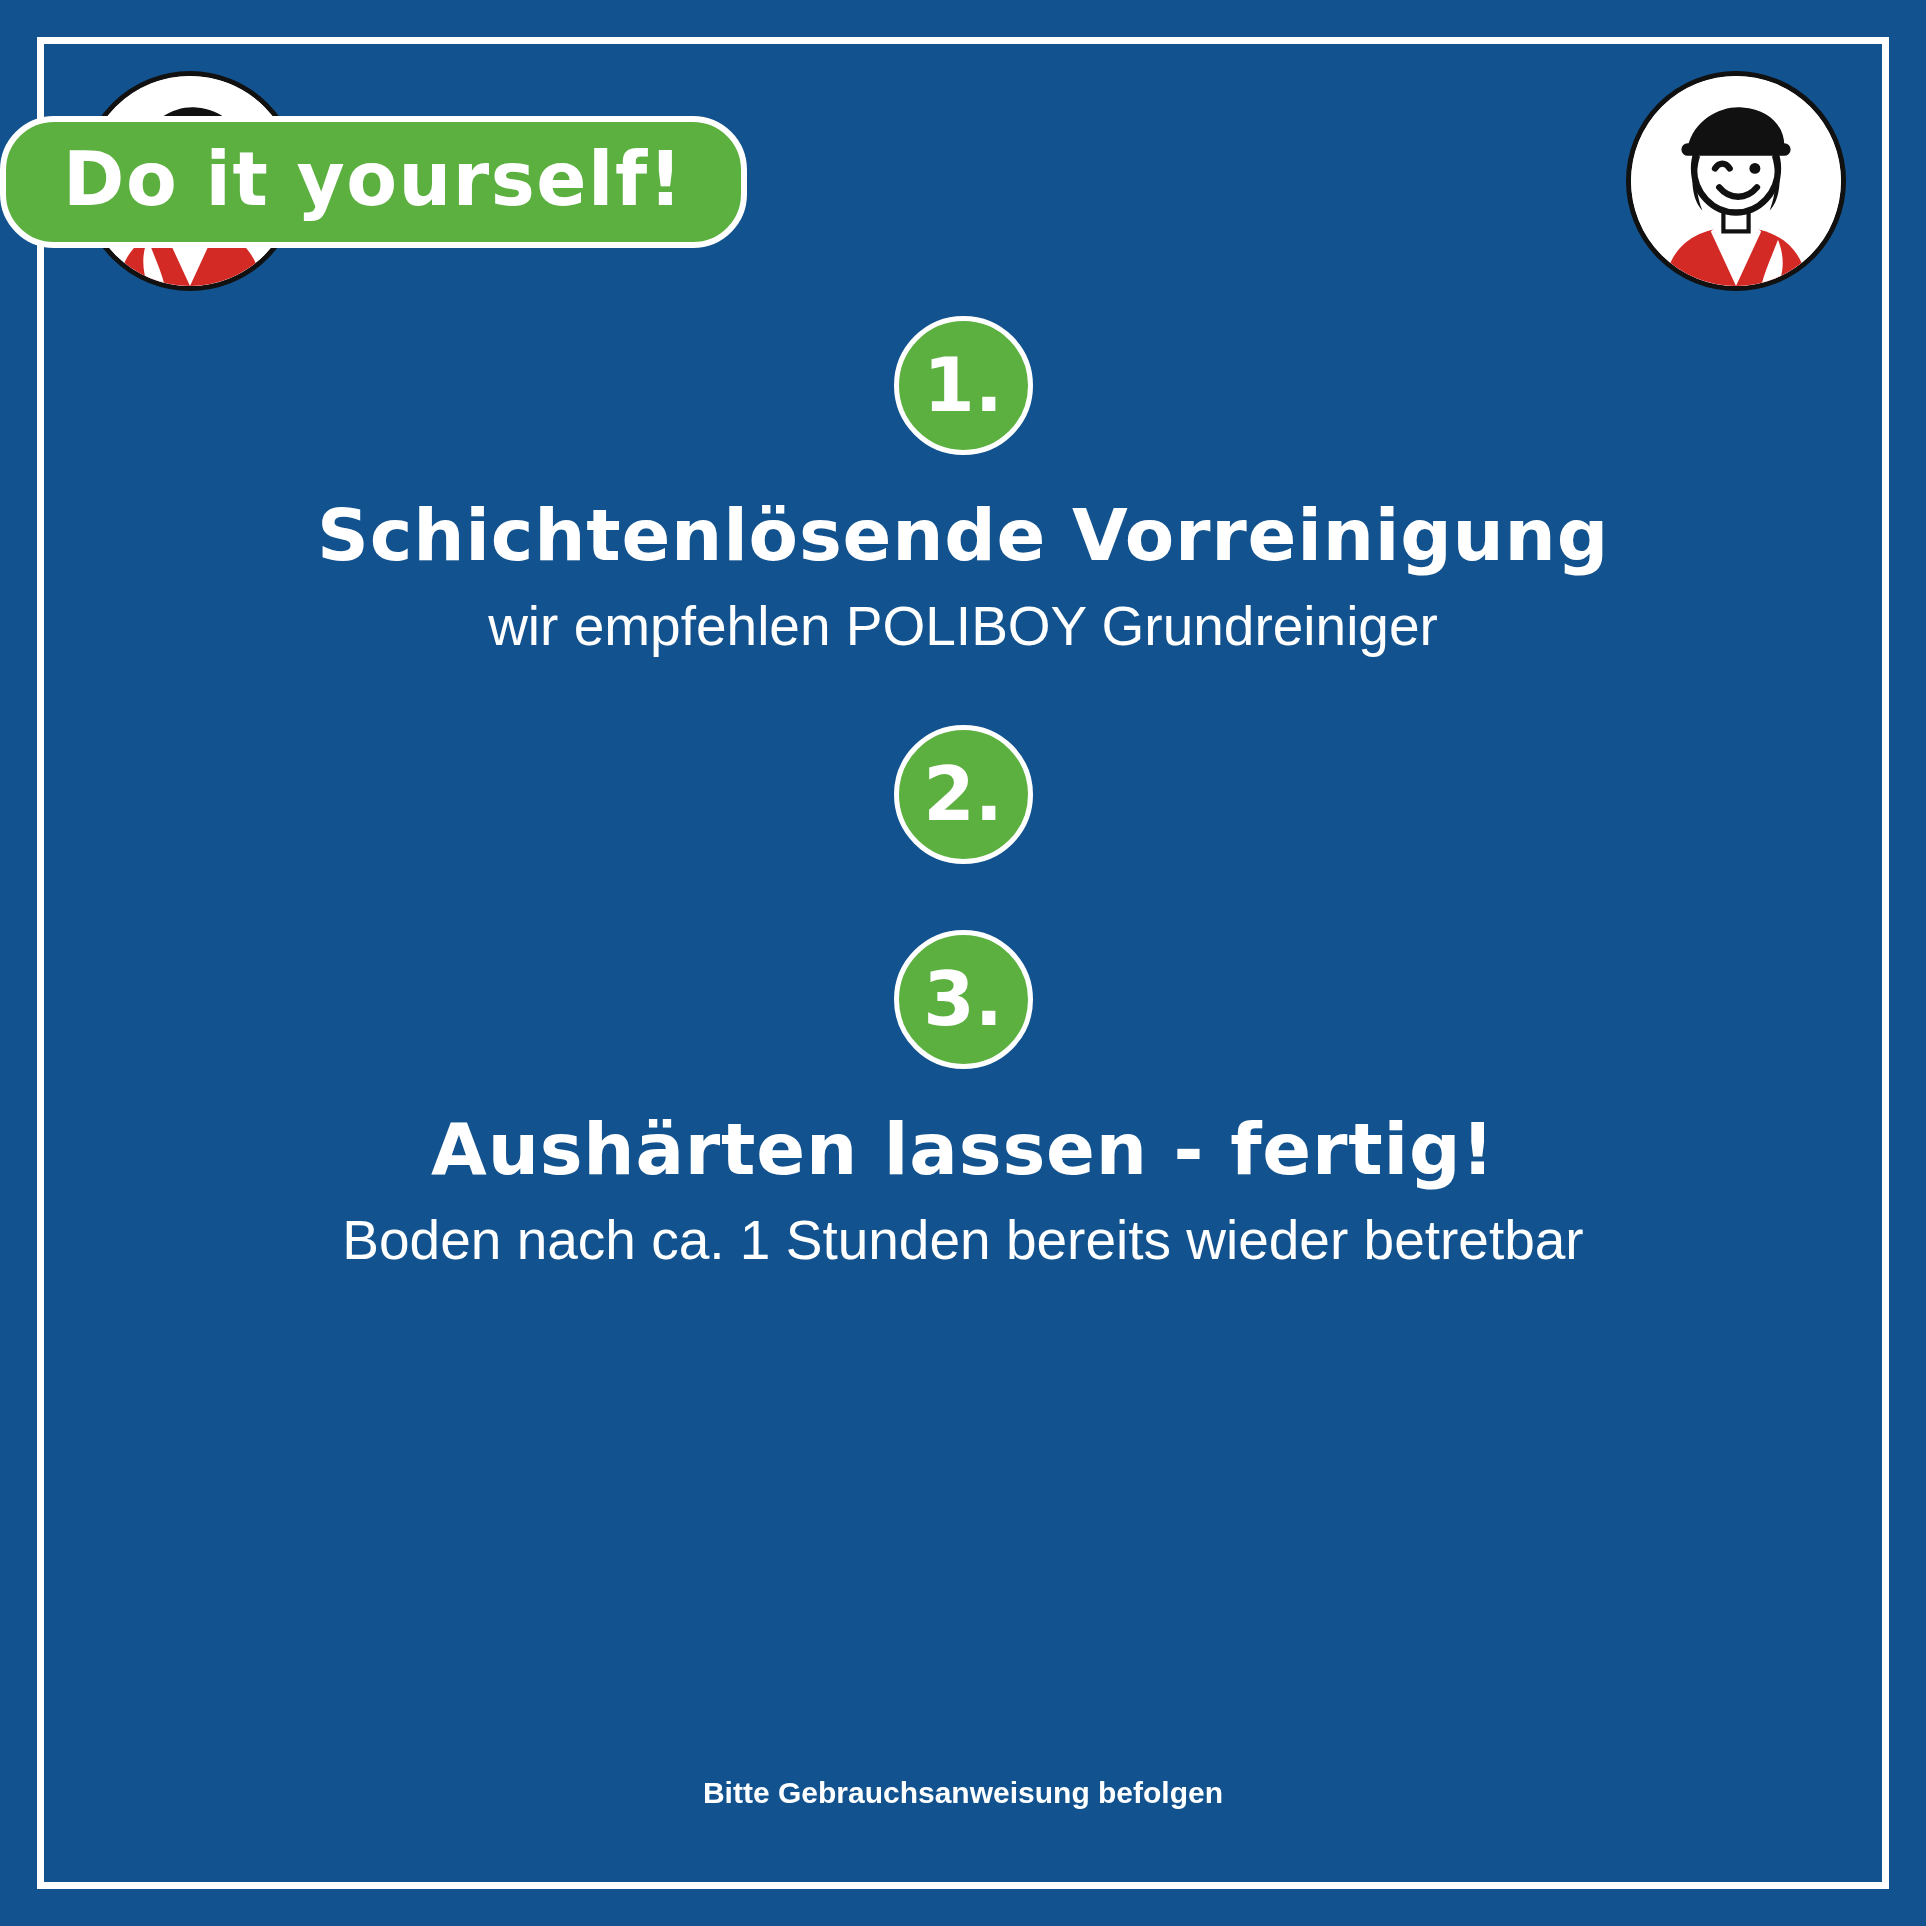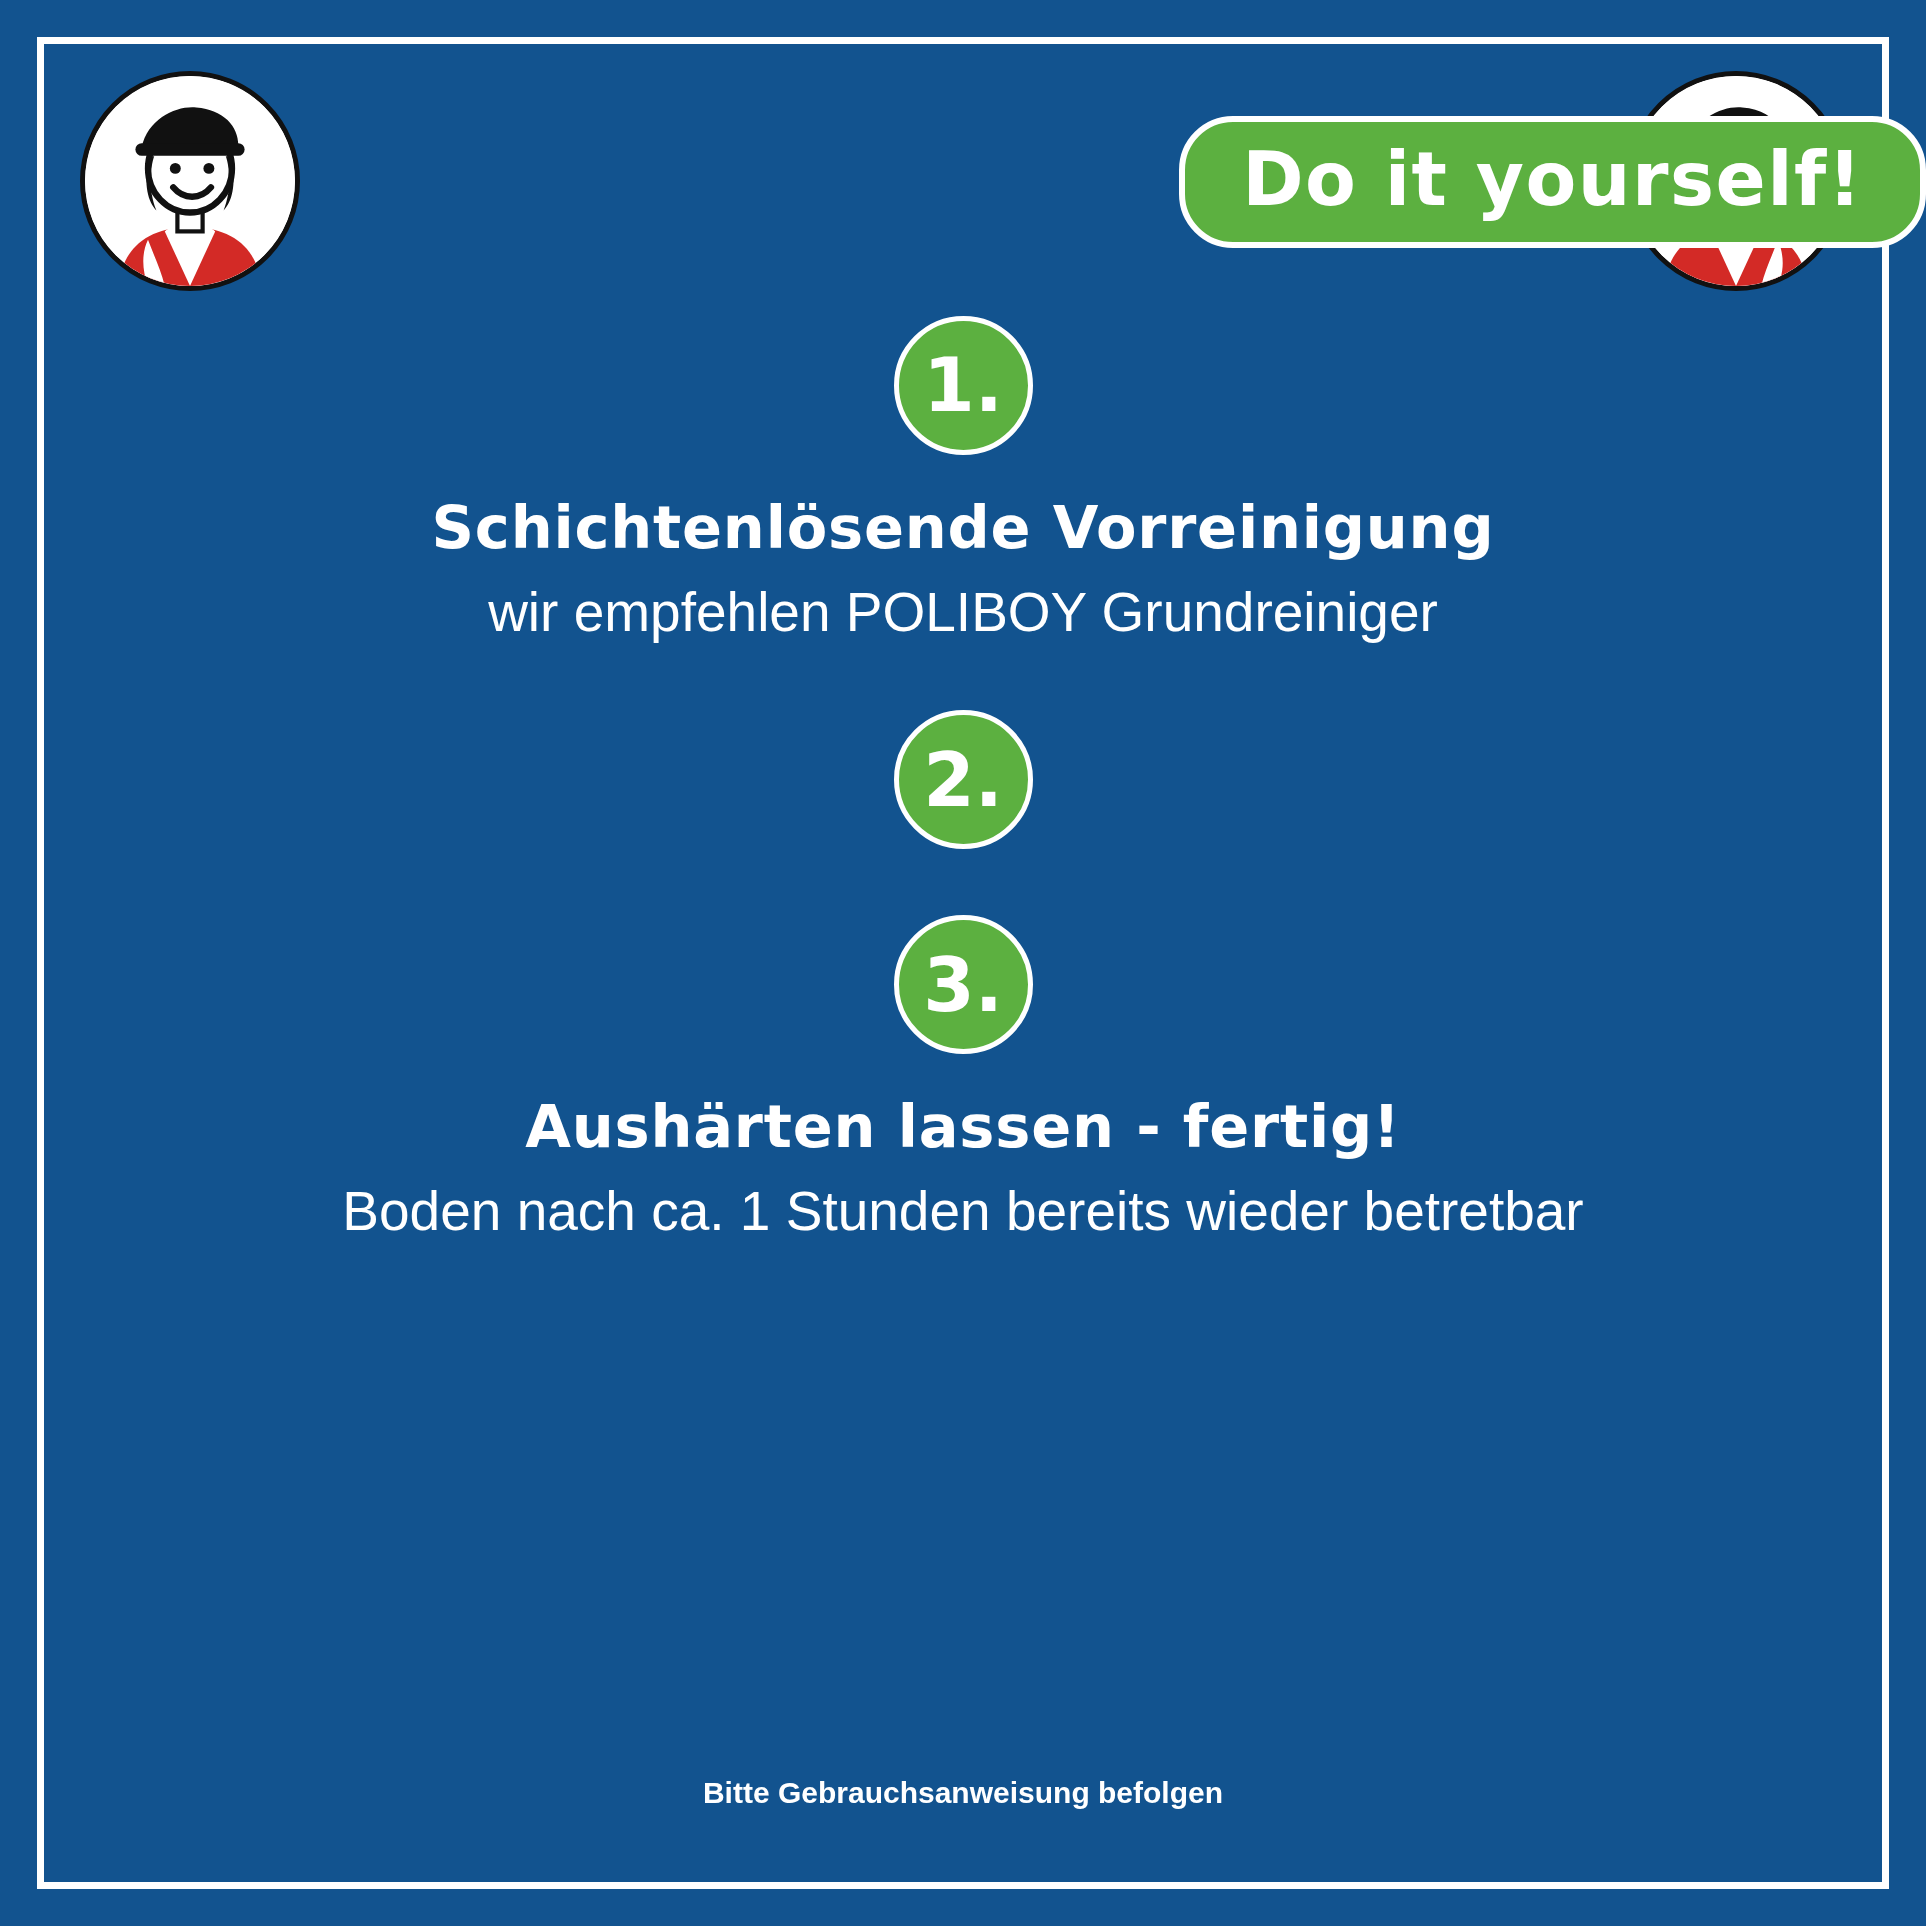--- a/index.html
+++ b/index.html
@@ -44,21 +44,21 @@
   .mascot-left  { left: 80px;  top: 71px; }
   .mascot-right { right: 80px; top: 71px; }
   .mascot svg { display: block; width: 100%; height: 100%; }
 
   
   .header-wrap {
     position: absolute;
     left: 0; right: 0;
     top: 116px;
     display: flex;
-    justify-content: flex-end;
+    justify-content: flex-start;
   }
   .pill {
     background: #5cb040;
     border: 6.2px solid #ffffff;
     border-radius: 54px;
     padding: 20px 57px 26px 57px;
     color: #ffffff;
     font-size: 74px;
     line-height: 1;
     letter-spacing: 1.5px;
@@ -97,21 +97,21 @@
     justify-content: center;
     font-size: 74px;
     font-weight: bold;
     line-height: 1;
     box-sizing: border-box;
     font-family: "DejaVu Sans", sans-serif;
   }
   .step-title {
     color: #ffffff;
     font-weight: bold;
-    font-size: 59px;
+    font-size: 72px;
     line-height: 1.12;
     margin-top: 40px;
     letter-spacing: 0.8px;
     font-family: "DejaVu Sans", sans-serif;
     max-width: 1580px;
   }
   .step-sub {
     color: #ffffff;
     font-size: 55px;
     font-weight: normal;

